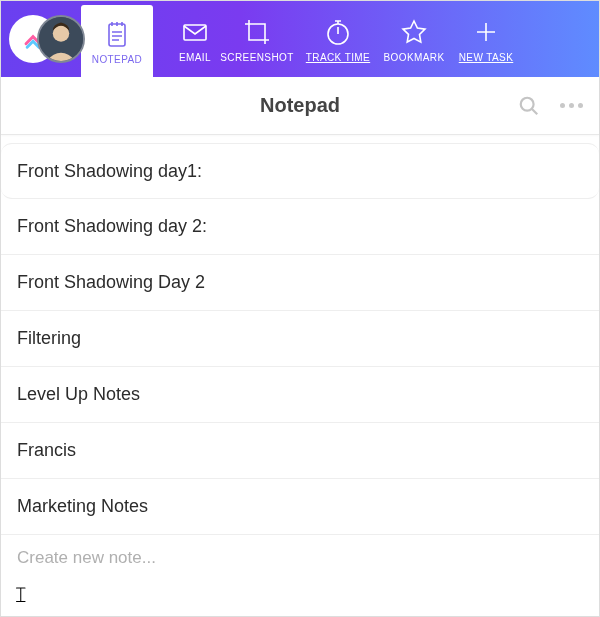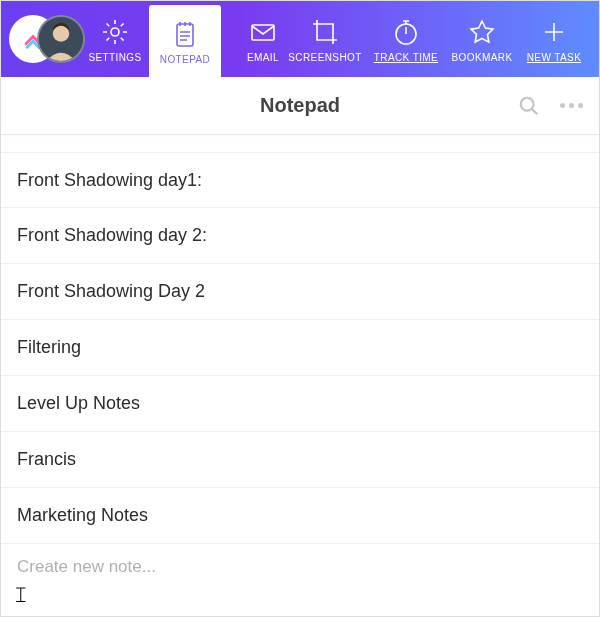--- a/index.html
+++ b/index.html
@@ -121,21 +121,21 @@
   .note-row {
     height: 56px;
     display: flex;
     align-items: center;
     padding: 0 16px;
     border-bottom: 1px solid #eee;
     font-size: 18px;
     color: #2c2c2c;
     cursor: pointer;
   }
-  .note-row:first-child { border-top: 1px solid #eee; margin-top: 17px; }
+  .note-row:first-child { border-top: 1px solid #eee; margin-top: 8px; border-radius: 11px; }
 
   .create-row {
     height: 46px;
     display: flex;
     align-items: center;
     padding: 0 16px;
   }
   .create-input {
     border: none;
     outline: none;
@@ -173,29 +173,20 @@
     <div class="avatar">
       <svg viewBox="0 0 48 48">
         <rect width="48" height="48" fill="#3c4a5a"></rect>
         <circle cx="24" cy="18" r="9" fill="#e6c9a8"></circle>
         <path d="M8 48 Q24 30 40 48 Z" fill="#e6c9a8"></path>
         <path d="M15 15 Q24 4 33 15 Q33 8 24 6 Q15 8 15 15Z" fill="#3a2a1a"></path>
       </svg>
     </div>
   </div>
 
-  <div class="tool-item settings">
-    <span class="icon-slot">
-      <svg viewBox="0 0 32 32">
-            <circle cx="16" cy="16" r="4"></circle>
-            <path d="M16 4v4M16 24v4M4 16h4M24 16h4M7.5 7.5l2.8 2.8M21.7 21.7l2.8 2.8M7.5 24.5l2.8-2.8M21.7 10.3l2.8-2.8"></path>
-          </svg>
-    </span>
-    <span class="tool-label">SETTINGS</span>
-  </div>
 
   <div class="tool-item active">
     <span class="icon-slot">
       <svg viewBox="0 0 32 32">
             <rect x="8" y="6" width="16" height="22" rx="2"></rect>
             <path d="M11 4v4M16 4v4M21 4v4M11 14h10M11 18h10M11 22h7"></path>
           </svg>
     </span>
     <span class="tool-label">NOTEPAD</span>
   </div>

